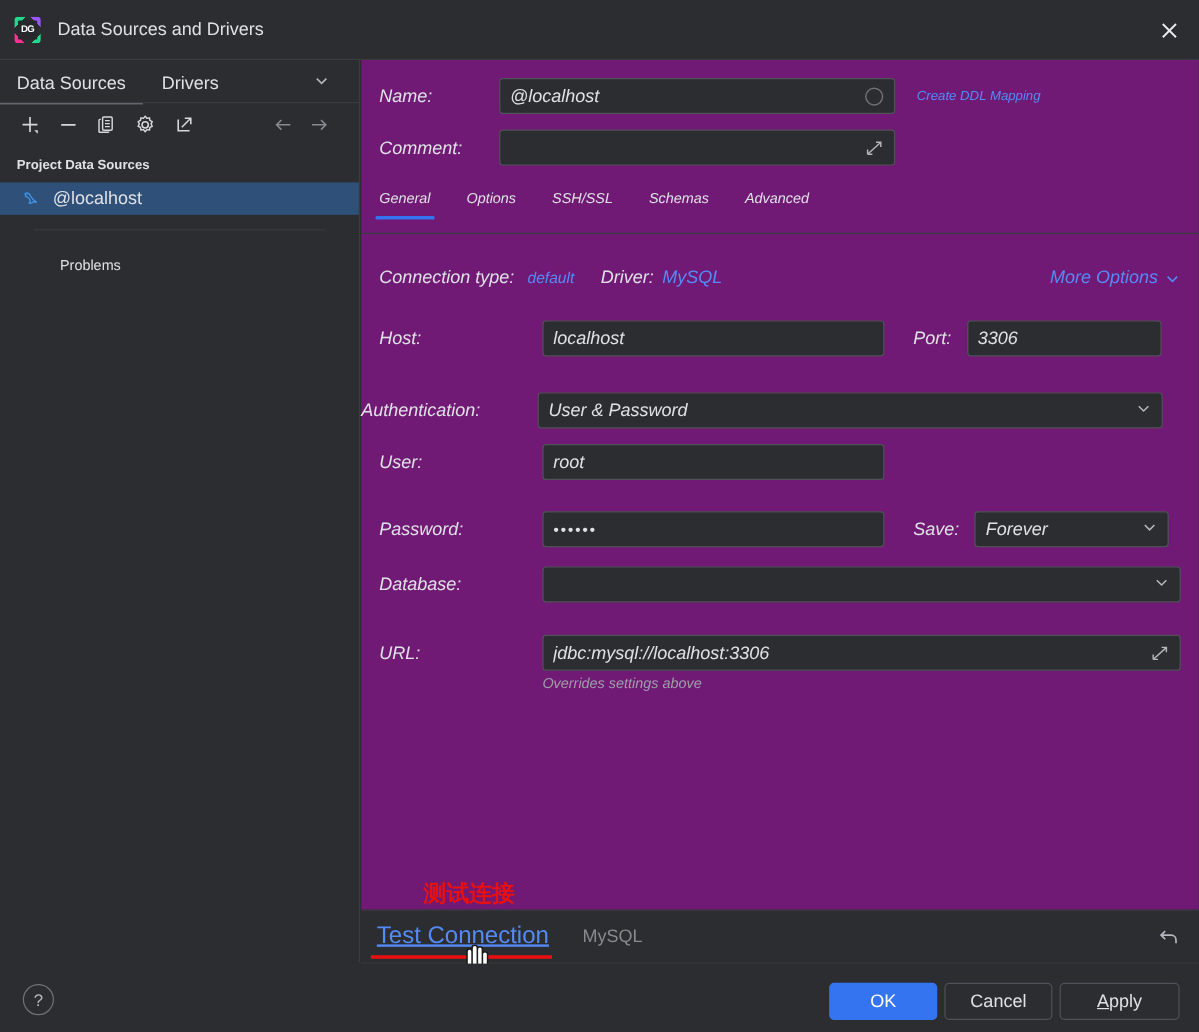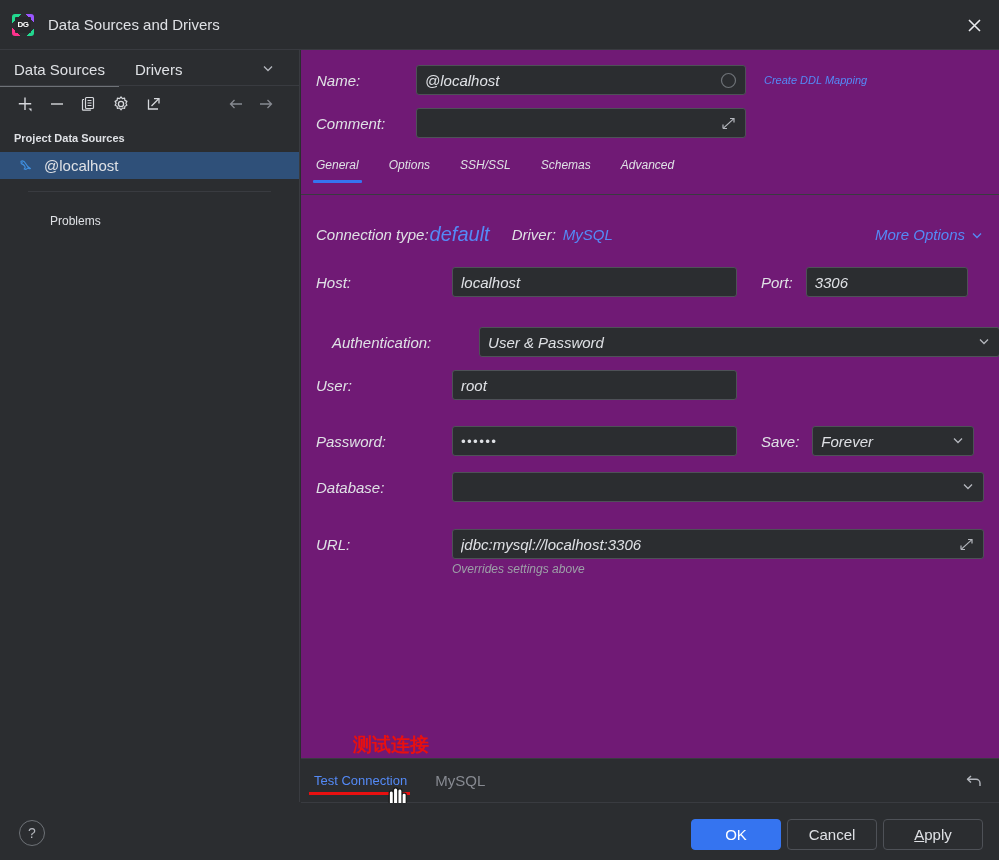--- a/index.html
+++ b/index.html
@@ -150,21 +150,21 @@
   }
 
   
   .status-row {
     position: absolute; left: 301px; top: 758px; width: 698px; height: 45px;
     border-top: 1px solid #393b40; border-bottom: 1px solid #393b40;
     display: flex; align-items: center;
   }
   .test-conn {
     position: relative; margin-left: 13px;
-    font-size: 13px; color: #548af7; 
+    font-size: 20px; color: #548af7; text-decoration: underline;
     cursor: pointer;
   }
   .red-underline {
     position: absolute; left: -5px; right: -3px; bottom: -7px; height: 3px;
     background: #e81010;
   }
   .status-driver { margin-left: 28px; font-size: 15px; color: #878a91; }
   .revert-icon {
     position: absolute; right: 14px; top: 11px; cursor: pointer;
   }
@@ -346,21 +346,21 @@
         <span>Schemas</span>
       </div>
       <div class="tab">
         <span>Advanced</span>
       </div>
     </div>
     <div class="tabs-rule"></div>
 
     <div class="form-row" style="position:absolute; left:15px; top:173px; width:668px;">
       <span class="lbl">Connection type:</span>
-      <span class="link" style="font-size:20px; margin-left:1px;">default</span>
+      <span class="link" style="font-size:13px; margin-left:11px;">default</span>
       <span class="lbl" style="margin-left:22px;">Driver:</span>
       <span class="link" style="font-size:15px; margin-left:7px;">MySQL</span>
       <span style="flex:1 1 auto;"></span>
       <span class="link" style="font-size:15px;">More Options</span>
       <span style="margin-left:5px; display:flex;">
         <svg width="14" height="14" viewBox="0 0 14 14">
           <path d="M3 5.5 L7 9.5 L11 5.5" stroke="#548af7" stroke-width="1.3" fill="none"></path>
         </svg>
       </span>
     </div>
@@ -369,21 +369,21 @@
       <div class="lbl" style="width:136px;">Host:</div>
       <div class="field" style="width:285px;">
         <span class="fval">localhost</span>
       </div>
       <div class="lbl" style="margin-left:24px;">Port:</div>
       <div class="field" style="width:162px; margin-left:13px;">
         <span class="fval">3306</span>
       </div>
     </div>
 
-    <div class="form-row" style="position:absolute; left:31px; top:277px; width:668px;gap:14px;">
+    <div class="form-row" style="position:absolute; left:0; top:277px; width:668px;gap:14px;">
       <div class="lbl" style="width:136px;">Authentication:</div>
       <div class="combo" style="width:532px;">
         <span class="cval">User &amp; Password</span>
         <span>
           <svg width="14" height="14" viewBox="0 0 14 14">
             <path d="M3 5.5 L7 9.5 L11 5.5" stroke="#b4b7bd" stroke-width="1.3" fill="none"></path>
           </svg>
         </span>
       </div>
     </div>

